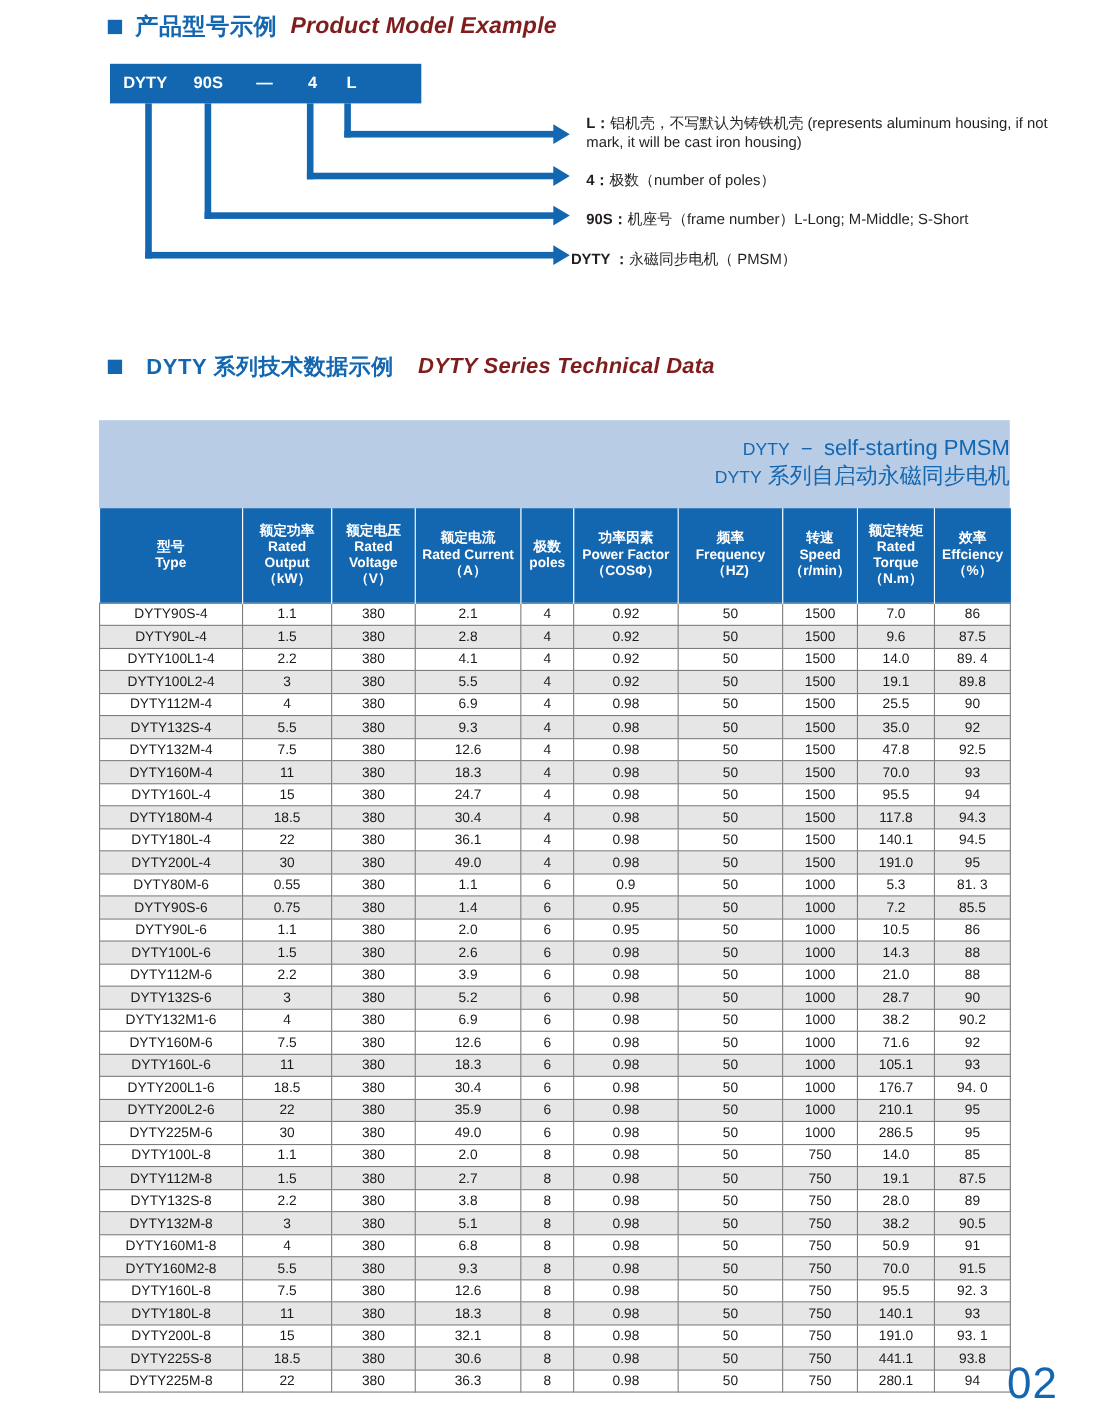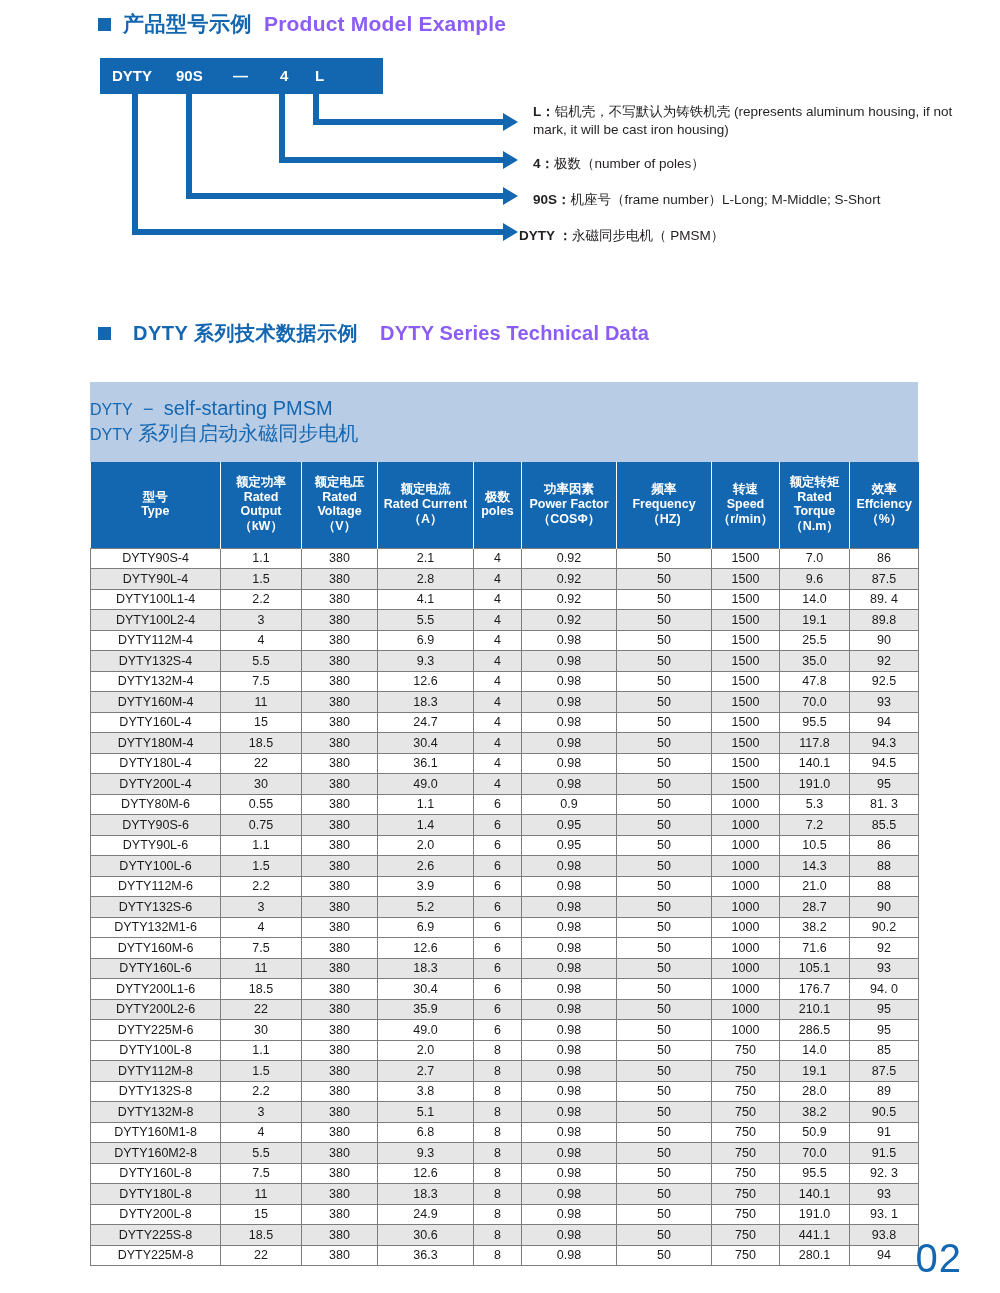--- a/index.html
+++ b/index.html
@@ -9,21 +9,21 @@
     font-family: "Liberation Sans", sans-serif;
     color: #231f20;
     overflow: hidden;
   }
   .page { position: relative; width: 1000px; height: 1293px; }
 
   
   .section-head { position: absolute; display: flex; align-items: center; padding-left: 36px; }
   .bullet-square { width: 13px; height: 13px; background: #1366b0; display: inline-block; }
   .head-cn { font-size: 21px; font-weight: bold; color: #1366b0; letter-spacing: .5px; }
-  .head-en { font-size: 21px; font-weight: bold; color: #8b5cf6; letter-spacing: .2px; }
+  .head-en { font-size: 21px; font-weight: bold; color: #7f1d1d; letter-spacing: .2px; font-style: italic; }
   #sec1 { left: 62px; top: 10px; gap: 12px; }
   #sec2 { left: 62px; top: 320px; gap: 22px; }
   #sec2 .head-cn, #sec2 .head-en { font-size: 20px; text-align: right; }
 
   
   .model-bar {
     position: absolute; left: 100px; top: 58px;
     width: 283px; height: 36px; background: #1366b0;
     color: #ffffff; font-weight: bold; font-size: 15px;
   }
@@ -50,21 +50,21 @@
   #lg2 { left: 533px; top: 155px; }
   #lg3 { left: 533px; top: 191px; }
   #lg4 { left: 519px; top: 227px; }
   #lg4 .lg4-code { font-weight: bold; }
   #lg4 .lg4-desc { display: inline-block; }
 
   
   .table-wrap { position: absolute; left: 90px; top: 382px; width: 828px; }
 
   .table-title {
-    background: #b8cce6; text-align: left;
+    background: #b8cce6; text-align: right;
     padding: 14px 0 16px; color: #1366b0;
   }
   .table-title .tt1 { font-size: 20px; line-height: 1.25; }
   .table-title .tt2 { font-size: 20px; line-height: 1.25; }
   .table-title .tt-small { font-size: 16px; }
 
   table.data { width: 828px; border-collapse: collapse; table-layout: fixed; }
   table.data thead th {
     background: #1366b0; color: #ffffff;
     font-size: 12.5px; font-weight: bold; line-height: 1.18;
@@ -615,21 +615,21 @@
             <td>0.98</td>
             <td>50</td>
             <td>750</td>
             <td>140.1</td>
             <td>93</td>
           </tr>
           <tr>
             <td class="type-cell">DYTY200L-8</td>
             <td>15</td>
             <td>380</td>
-            <td>24.9</td>
+            <td>32.1</td>
             <td>8</td>
             <td>0.98</td>
             <td>50</td>
             <td>750</td>
             <td>191.0</td>
             <td>93. 1</td>
           </tr>
           <tr class="alt">
             <td class="type-cell">DYTY225S-8</td>
             <td>18.5</td>

